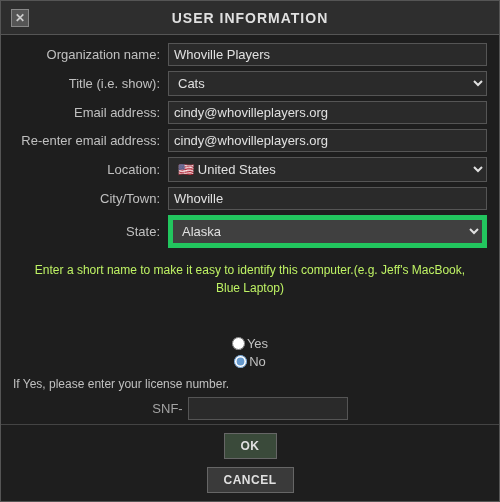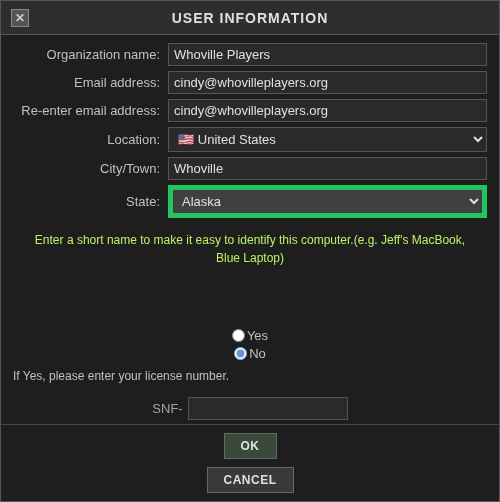--- a/index.html
+++ b/index.html
@@ -124,21 +124,21 @@
       accent-color: #6699cc;
       cursor: pointer;
     }
     .radio-label {
       font-size: 13px;
       color: #c0c0c0;
     }
     .license-note {
       font-size: 12px;
       color: #c0c0c0;
-      margin-bottom: 14px;
+      margin-bottom: 6px;
     }
     .snf-row {
       display: flex;
       align-items: center;
       justify-content: center;
       gap: 5px;
     }
     .snf-label {
       font-size: 13px;
       color: #a3a3a3;
@@ -196,20 +196,28 @@
   </div>
 
   <div class="content">
 
 
     <div class="form-row">
       <span class="form-label">Organization name:</span>
       <input class="form-input" type="text" value="Whoville Players" style="">
     </div>
 
+    <div class="form-row">
+      <span class="form-label">Title (i.e. show):</span>
+      <select class="form-select">
+        <option>Cats</option>
+        <option>Hamilton</option>
+        <option>Les Misérables</option>
+      </select>
+    </div>
 
     <div class="form-row">
       <span class="form-label">Email address:</span>
       <input class="form-input" type="text" value="cindy@whovilleplayers.org" style="">
     </div>
 
     <div class="form-row">
       <span class="form-label">Re-enter email address:</span>
       <input class="form-input" type="text" value="cindy@whovilleplayers.org" style="">
     </div>

